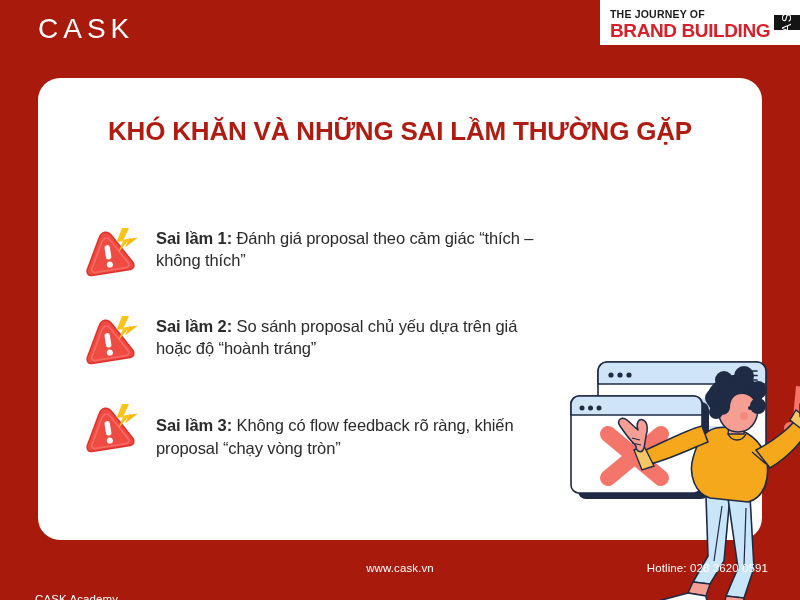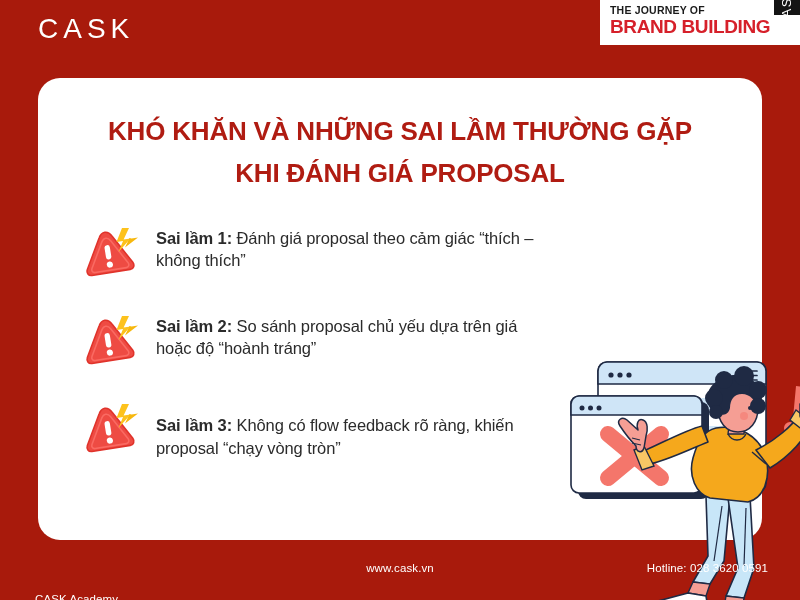--- a/index.html
+++ b/index.html
@@ -14,21 +14,21 @@
     position:absolute; left:0; top:0; width:800px; height:60px;
   }
   .brand-logo {
     position:absolute; left:38px; top:13px;
     color:#ffffff; font-size:28px; font-weight:400;
     letter-spacing:5px;
   }
   .journey-badge {
     position:absolute; right:0; top:0;
     width:200px; height:45px; background:#ffffff;
-    display:flex; align-items:flex-start;
+    display:flex; align-items:center;
   }
   .journey-text {
     flex:1; padding:5px 0 0 10px;
     display:flex; flex-direction:column; justify-content:center;
   }
   .journey-line1 {
     color:#1a1a1a; font-size:10.5px; font-weight:700;
     letter-spacing:0.2px; line-height:1.1;
   }
   .journey-line2 {
@@ -112,21 +112,20 @@
     <div class="journey-strip">
       <span>CASK</span>
     </div>
   </div>
 </div>
 
 <div class="card">
 
   <div class="title-block">
     <div class="title-line">KHÓ KHĂN VÀ NHỮNG SAI LẦM THƯỜNG GẶP</div>
-    <div class="title-line">KHI ĐÁNH GIÁ PROPOSAL</div>
   </div>
 
   <div class="points">
 
     <div class="point">
       <div class="warn-icon">
         <svg viewBox="0 0 62 58">
           <g transform="rotate(-9 29 34)">
             <path d="M29 7 C32 7 34 9 35.5 11.8 L52 41 C53.6 44 52 47.6 48.4 47.6 L9.6 47.6
                      C6 47.6 4.4 44 6 41 L22.5 11.8 C24 9 26 7 29 7 Z" fill="#EE4B43" stroke="#E0332B" stroke-width="1.6"></path>

